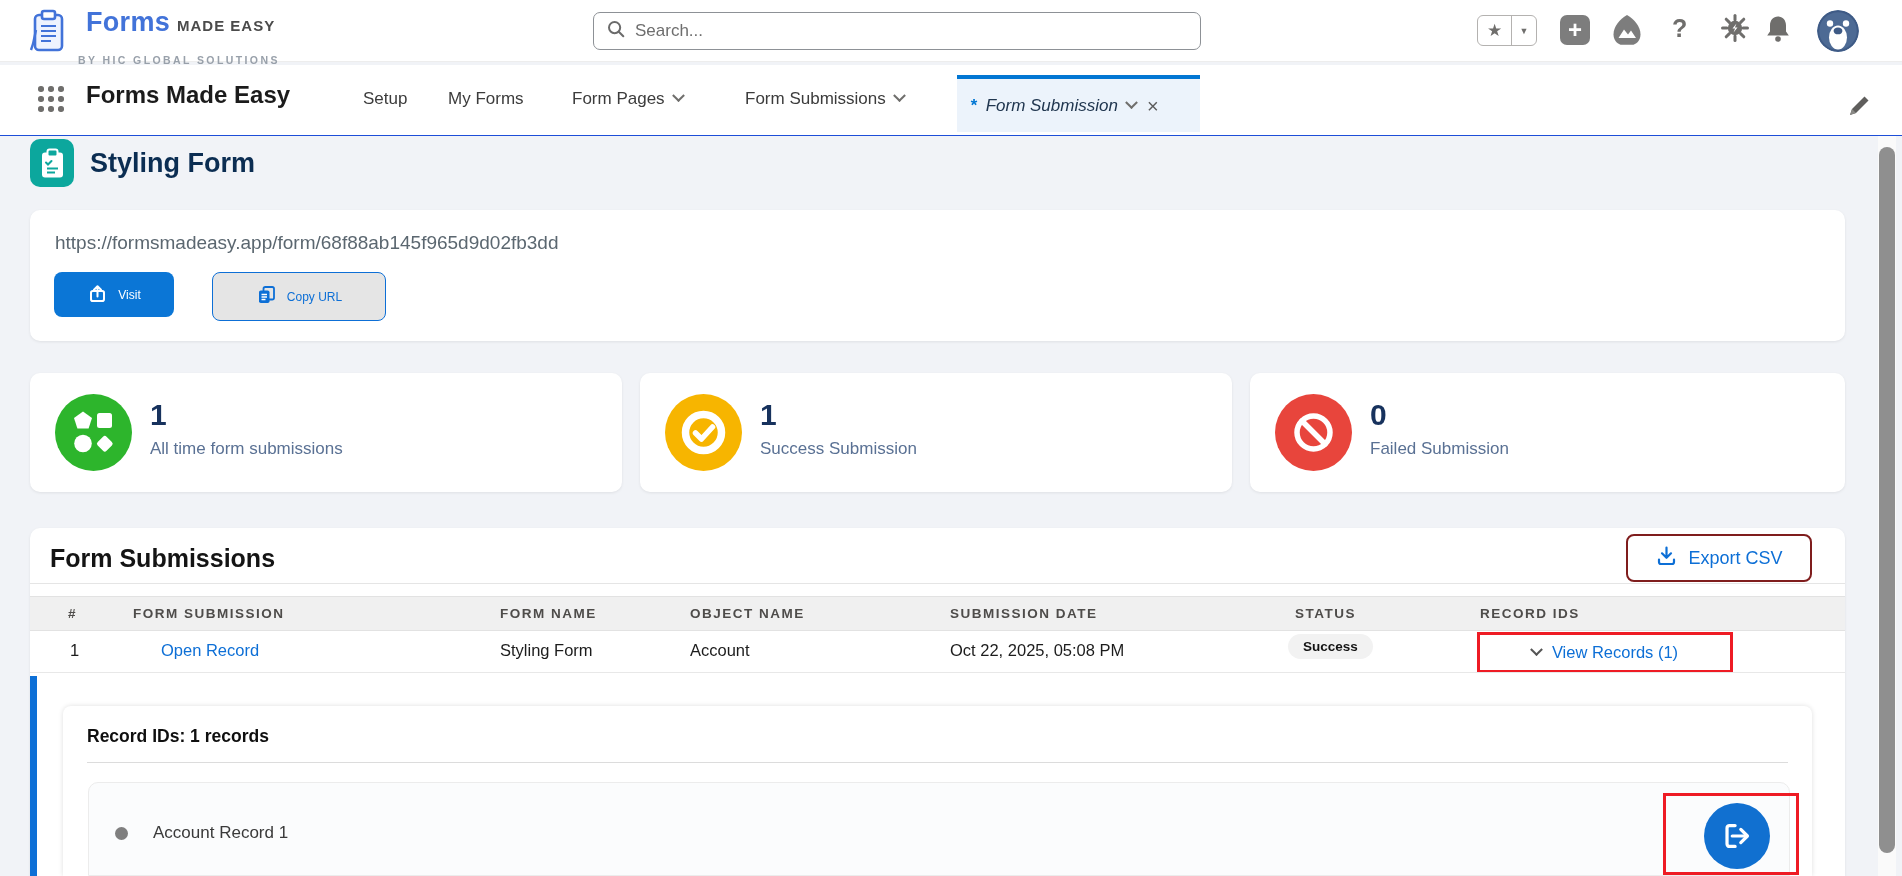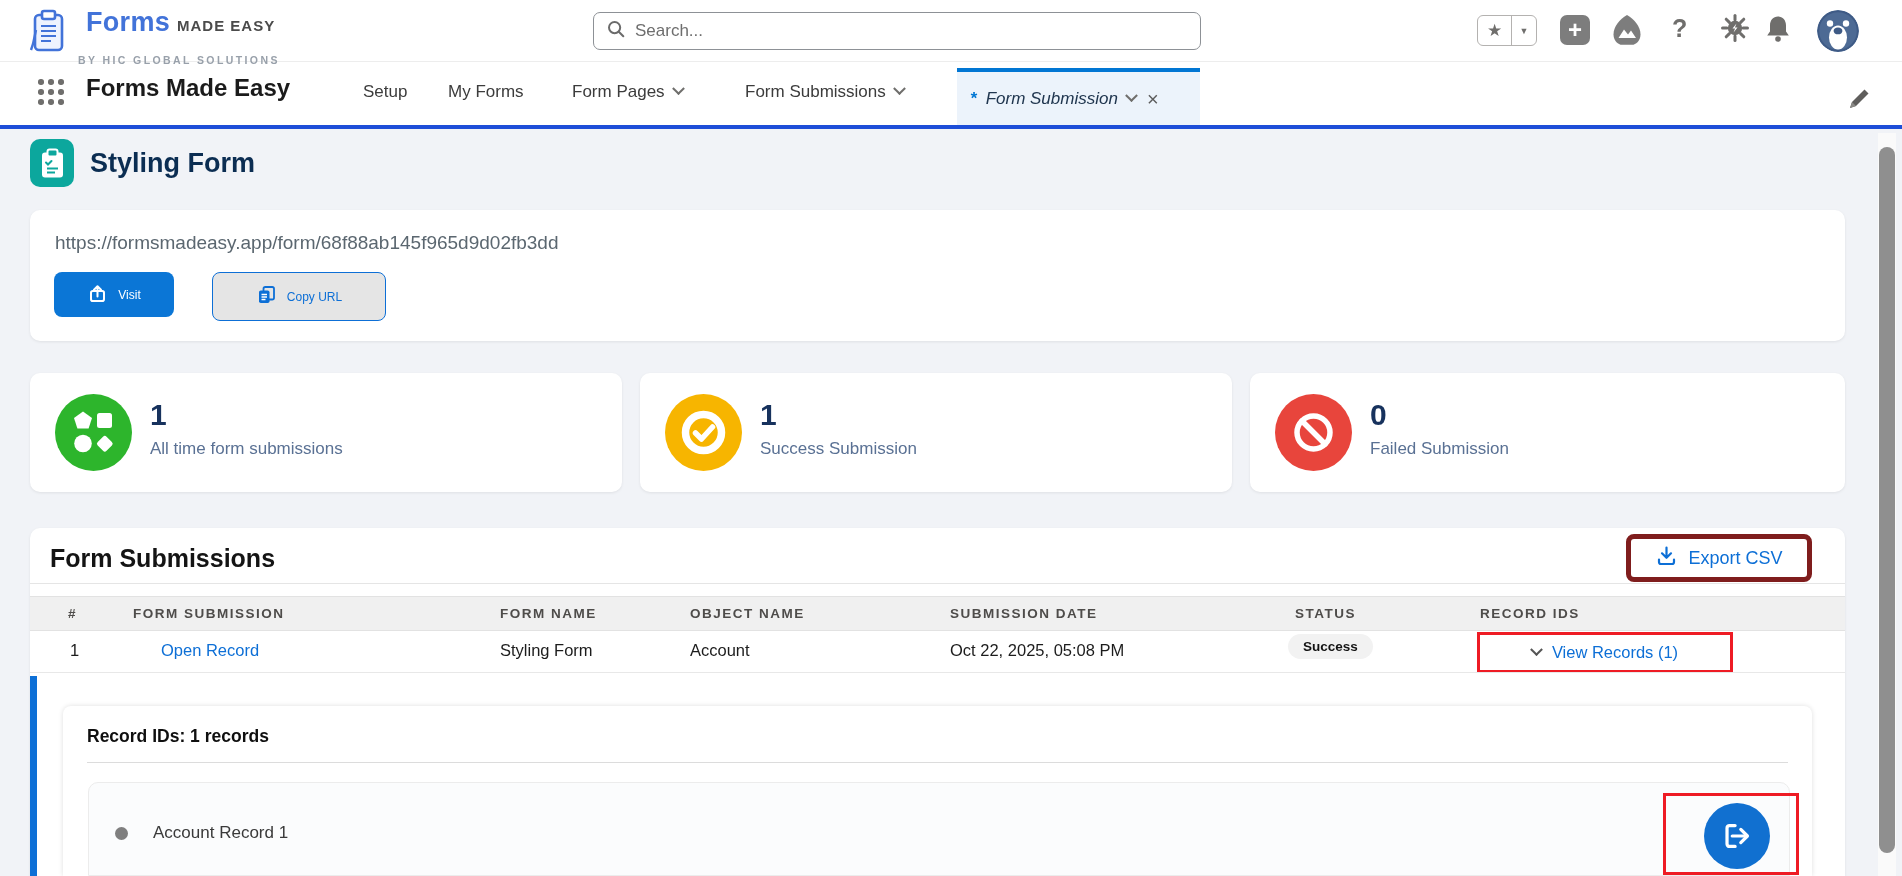--- a/index.html
+++ b/index.html
@@ -30,21 +30,21 @@
   .plus-btn { position:absolute; left:1560px; top:15px; width:30px; height:30px; border-radius:7px; background:#7d7d7d;
     color:#fff; font-size:24px; font-weight:700; display:flex; align-items:center; justify-content:center; line-height:0; cursor:pointer; }
   .hicon { position:absolute; cursor:pointer; }
   .help-icon { left:1672px; top:14px; font-size:25px; font-weight:700; color:#6f6e6c; }
   .gear-icon { left:1720px; top:13px; }
   .bell-icon { left:1764px; top:14px; }
   .trailhead-icon { left:1610px; top:13px; }
   .avatar { position:absolute; left:1817px; top:10px; width:42px; height:42px; border-radius:50%; overflow:hidden; cursor:pointer; }
 
   
-  .nav { position:absolute; left:0; top:58px; width:1902px; height:71px; background:#fff; border-bottom:4px solid #1d4ed8; z-index:4; }
+  .nav { position:absolute; left:0; top:65px; width:1902px; height:71px; background:#fff; border-bottom:1px solid #1d4ed8; z-index:4; }
   .waffle { position:absolute; left:38px; top:21px; width:27px; height:27px; display:grid;
     grid-template-columns:repeat(3,1fr); grid-template-rows:repeat(3,1fr); gap:3px; cursor:pointer; }
   .waffle i { width:5.5px; height:5.5px; border-radius:50%; background:#6f6e6c; }
   .appname { position:absolute; left:86px; top:16px; font-size:24px; font-weight:700; color:#1b1b1b; }
   .tab { position:absolute; top:0; height:67px; display:flex; align-items:center; gap:9px; font-size:17px; color:#3c3c3c; cursor:pointer; }
   .chev { width:9px; height:9px; border-right:2px solid #6f6e6c; border-bottom:2px solid #6f6e6c; transform:rotate(45deg) translate(-2px,-2px); }
   .active-tab { position:absolute; left:957px; top:10px; width:243px; height:57px; background:#ecf3fb;
     border-top:4px solid #0176d3; display:flex; align-items:center; padding:0 13px; gap:9px; cursor:pointer; }
   .active-tab .ast { color:#0176d3; font-weight:700; font-size:17px; font-style:italic; }
   .active-tab .lbl { font-style:italic; font-size:17px; color:#20364f; }
@@ -67,21 +67,21 @@
   
   .stat-card { top:373px; height:119px; }
   .stat-icon { position:absolute; left:25px; top:21px; width:77px; height:77px; }
   .stat-value { position:absolute; left:120px; top:27px; font-size:30px; font-weight:800; color:#17325d; line-height:1; }
   .stat-label { position:absolute; left:120px; top:66px; font-size:17px; color:#5a7194; }
 
   
   .subs-card { left:30px; top:528px; width:1815px; height:348px; border-radius:10px 10px 0 0; }
   .subs-title { position:absolute; left:20px; top:16px; font-size:25px; font-weight:800; color:#141414; }
   .btn-export { position:absolute; left:1596px; top:6px; width:186px; height:48px; background:#fff; color:#0d6fd6;
-    border:5px solid #7f1d1d; border-radius:8px; font-size:18px; }
+    border:2px solid #7f1d1d; border-radius:8px; font-size:18px; }
   .subs-div { position:absolute; left:0; top:55px; width:1815px; border-top:1px solid #e5e5e5; }
   .thead { position:absolute; left:0; top:68px; width:1815px; height:35px; background:#f0f0f0;
     border-top:1px solid #e2e2e2; border-bottom:1px solid #e2e2e2; }
   .th { position:absolute; top:78px; font-size:13.5px; font-weight:700; letter-spacing:1.5px; color:#4e4c4a; }
   .td { position:absolute; top:113px; font-size:16.5px; color:#1c1c1c; }
   .row-border { position:absolute; left:0; top:144px; width:1815px; border-top:1px solid #e8e8e8; }
   .link { color:#0d6fd6; cursor:pointer; text-decoration:none;margin-left:28px; }
   .status-pill { position:absolute; left:1258px; top:106px; background:#f2f2f2; border-radius:14px; padding:5px 15px;
     font-size:13.5px; font-weight:700; color:#141414; }
   .annotation { border:3px solid #ee1b24; position:absolute; }

